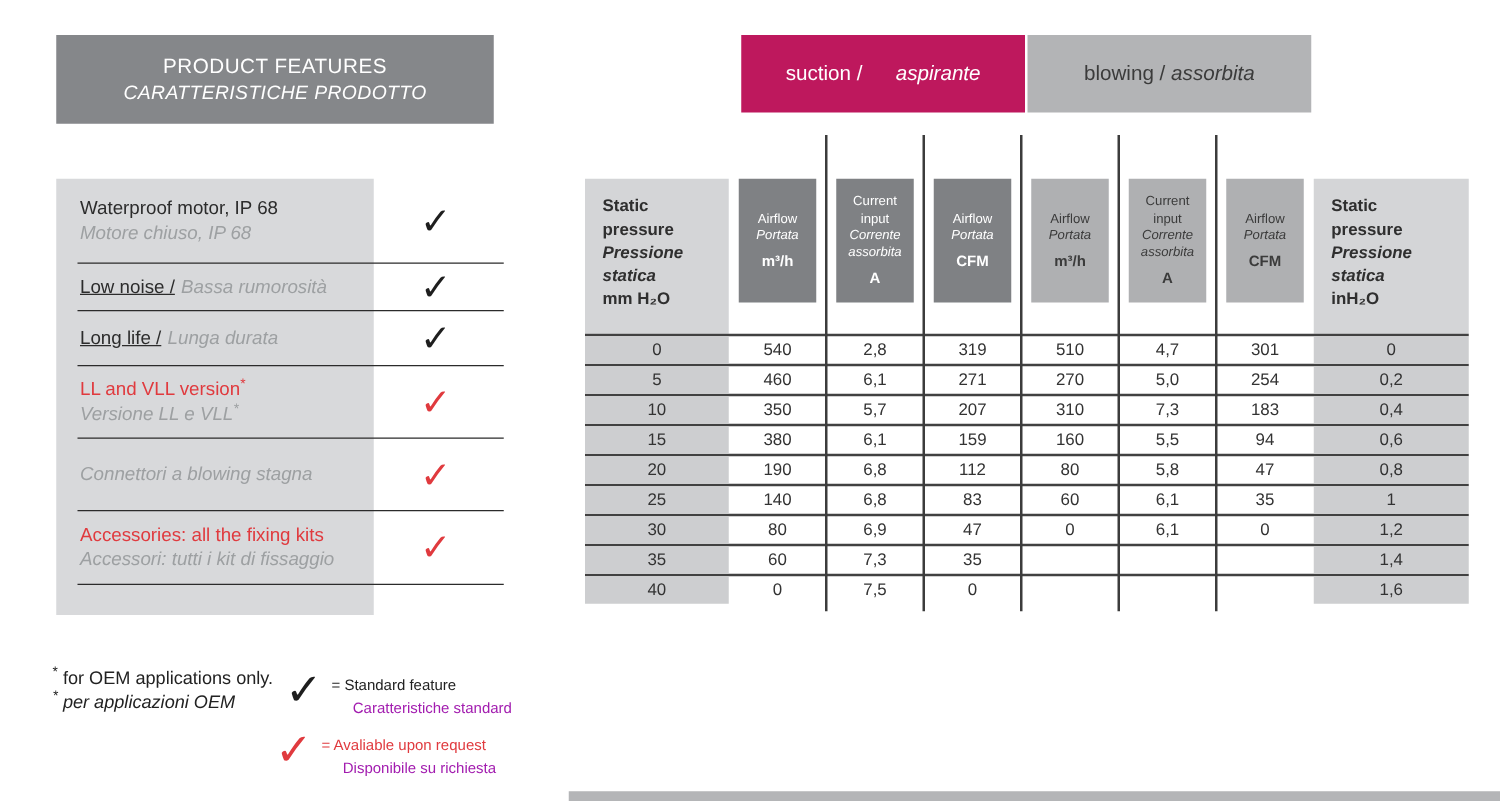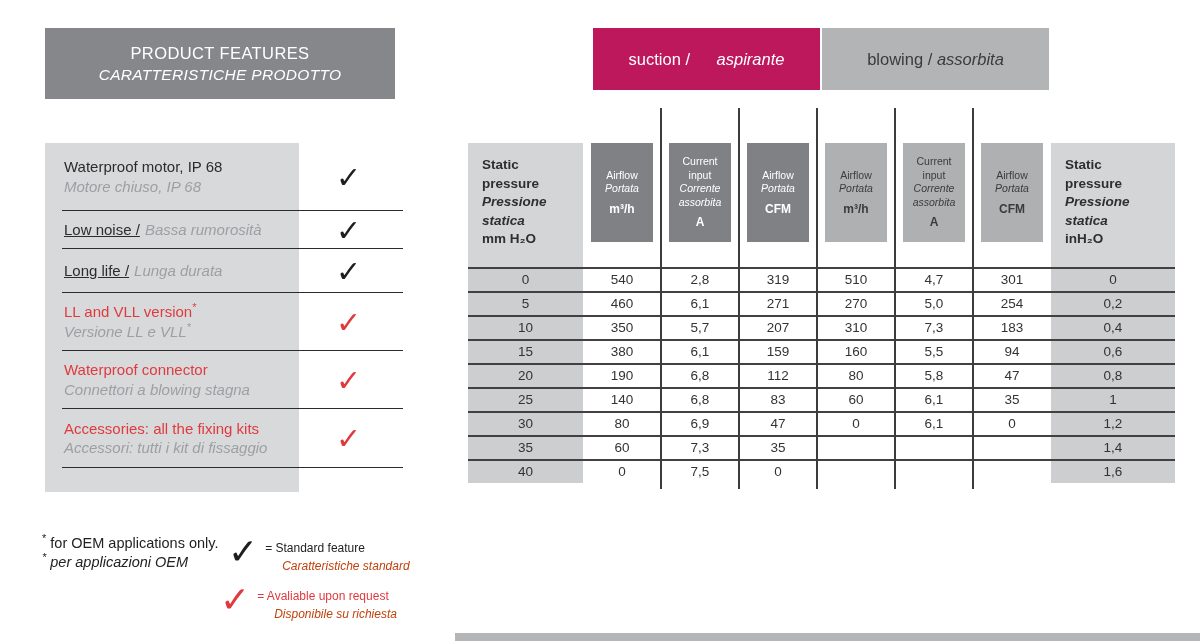--- a/index.html
+++ b/index.html
@@ -43,21 +43,21 @@
   .footnote { left:42px; top:534px; font-size:14.5px; color:#222; line-height:19px; }
   .footnote .fn2 { font-style:italic; }
   .legend { display:flex; }
   .leg-std { left:228px; top:532px; }
   .leg-req { left:220px; top:580px; }
   .legend .check { font-size:36px; line-height:40px; color:#1E1E1E; }
   .leg-req .check { color:#E03A3E; }
   .leg-text { margin-left:7px; padding-top:7px; font-size:12px; line-height:18px; }
   .leg-text .l1 { color:#222; }
   .leg-req .leg-text .l1 { color:#E03A3E; }
-  .leg-text .l2 { padding-left:17px; font-style:italic; color:#c2410c; }
+  .leg-text .l2 { padding-left:17px; color:#a21caf; }
 
   
   .grp-box {
     top:28px; width:227px; height:62px; display:flex; align-items:center;
     justify-content:center; font-size:16.5px; white-space:pre;
   }
   .grp-suction { left:593px; background:#be185d; color:#ffffff;gap:22px; }
   .grp-blowing { left:822px; background:#B3B4B6; color:#3B3B3B; }
   .itx { font-style:italic; }
 
@@ -131,21 +131,20 @@
       <div class="line">
         <span class="red-text">LL and VLL version</span><sup class="star red-text">*</sup>
       </div>
       <div class="line">
         <span class="it">Versione LL e VLL</span><sup class="star it">*</sup>
       </div>
       <span class="check red">✓</span>
     </div>
 
     <div class="feat f5">
-      <div class="line red-text">Waterproof connector</div>
       <div class="line it">Connettori a blowing stagna</div>
       <span class="check red">✓</span>
     </div>
 
     <div class="feat f6">
       <div class="line red-text">Accessories: all the fixing kits</div>
       <div class="line it">Accessori: tutti i kit di fissaggio</div>
       <span class="check red">✓</span>
     </div>
 

